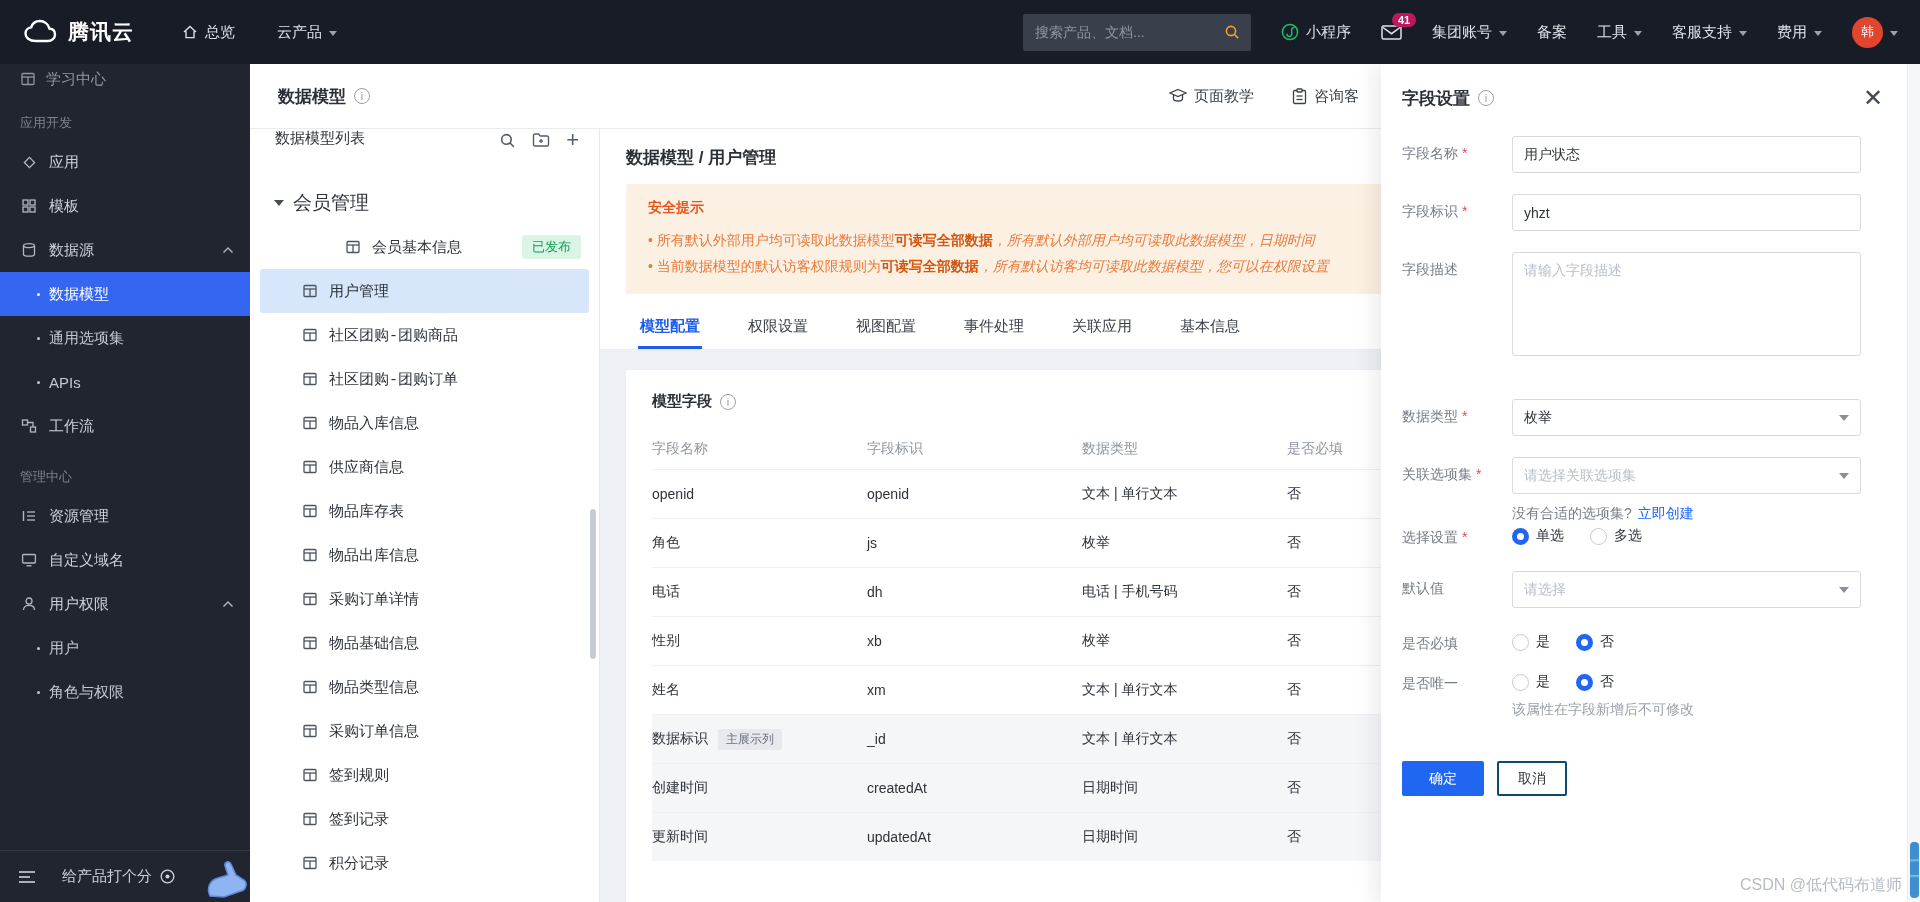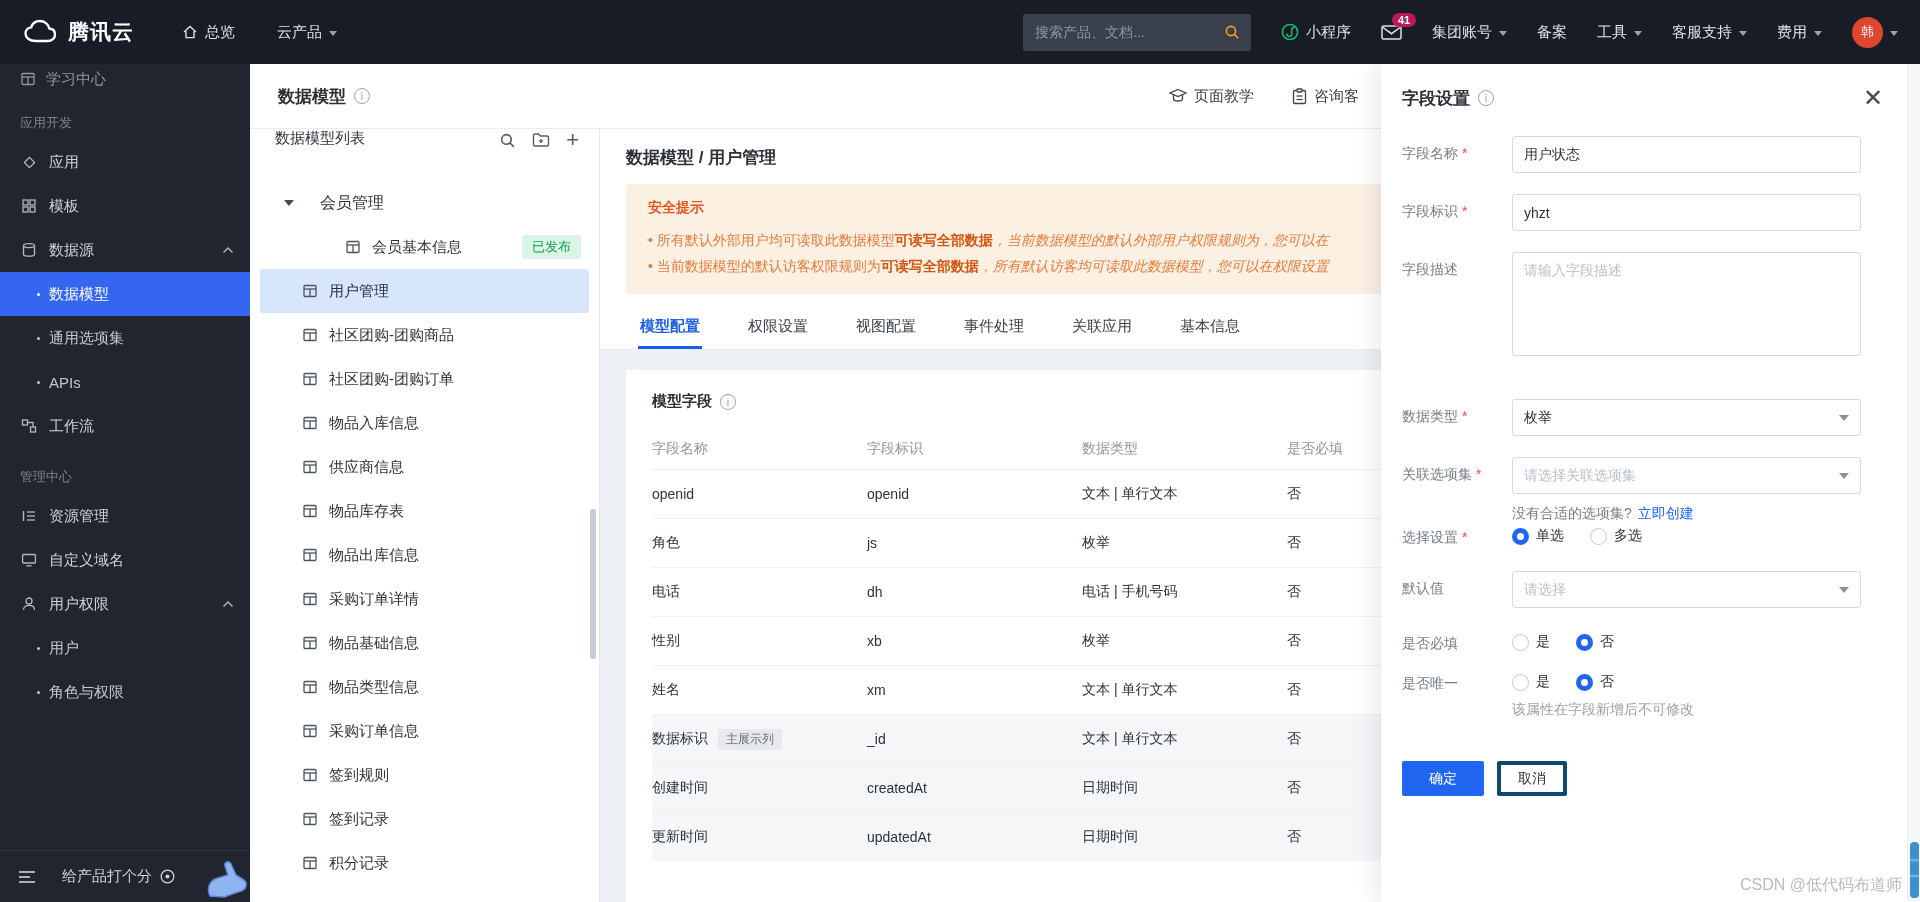--- a/index.html
+++ b/index.html
@@ -50,23 +50,23 @@
 
   .ws-body { flex:1; min-height:0; display:flex; }
 
   
   .model-list { width:350px; flex:none; background:#fff; border-right:1px solid #e6e8ec; position:relative; overflow:hidden; }
   .ml-header { display:flex; align-items:flex-start; height:52px; padding:0 20px 0 25px; }
   .ml-title { font-size:15px; color:#2e333b; }
   .ml-icons { margin-left:auto; display:flex; align-items:center; gap:16px; color:#565e69; }
   .ml-icons .plus { font-size:22px; line-height:1; cursor:pointer; color:#565e69; }
   .ml-icons svg { cursor:pointer; }
-  .tree-folder { height:44px; display:flex; align-items:center; gap:26px; padding-left:34px; font-size:16px; color:#2e333b; cursor:pointer; }
+  .tree-folder { height:44px; display:flex; align-items:center; gap:9px; padding-left:24px; font-size:19px; color:#2e333b; cursor:pointer; }
   .tf-caret { width:0; height:0; border-left:5px solid transparent; border-right:5px solid transparent; border-top:6px solid #474e58; }
-  .tree-item { height:44px; display:flex; align-items:center; gap:11px; margin:0 10px; padding-left:42px; padding-right:8px; border-radius:3px; font-size:15px; color:#2e333b; cursor:pointer; }
+  .tree-item { height:44px; display:flex; align-items:center; gap:11px; margin:0 10px; padding-left:42px; padding-right:8px; border-radius:3px; font-size:15px; color:#2e333b; cursor:pointer;font-family:Liberation Mono, monospace; }
   .tree-item.child { padding-left:85px; }
   .tree-item.selected { background:#d7e6fb; }
   .tree-item .ticon { display:flex; color:#4b5360; }
   .badge-pub { margin-left:auto; background:#dcf4e5; color:#0d9f58; font-size:13px; padding:3px 10px; border-radius:3px; }
   .ml-scrollthumb { position:absolute; right:3px; top:380px; width:6px; height:150px; border-radius:3px; background:#c6ccd4; }
 
   
   .main { flex:1; min-width:0; display:flex; flex-direction:column; background:#fff; }
   .breadcrumb { padding:17px 26px 13px; font-size:17px; font-weight:bold; color:#2b2f36; }
   .alert { margin:2px 26px 0; background:#fcf0e3; border-radius:2px; padding:15px 22px; }
@@ -109,21 +109,21 @@
   .radio-group { display:flex; align-items:center; gap:26px; padding-top:8px; }
   .radio-opt { display:flex; align-items:center; gap:7px; cursor:pointer; font-size:14px; color:#2e333b; }
   .radio { width:17px; height:17px; border-radius:50%; border:1px solid #c5cad2; background:#fff; }
   .radio.checked { border:5px solid #2166f0; }
   .fhint { margin-top:11px; font-size:14px; color:#767d87; display:flex; gap:6px; }
   .link { color:#1a66ff; cursor:pointer; }
   .fnote { margin-top:10px; font-size:14px; color:#9aa0a8; }
   .row-gap-lg { margin-bottom:40px; }
   .dr-buttons { margin-top:42px; display:flex; gap:13px; }
   .btn-primary { min-width:82px; height:35px; background:#2166f0; color:#fff; border:none; border-radius:2px; font-size:14px; font-family:inherit; cursor:pointer; }
-  .btn-plain { min-width:70px; height:35px; background:#fff; color:#2e333b; border:4px solid #0c4a6e; border-radius:2px; font-size:14px; font-family:inherit; cursor:pointer; }
+  .btn-plain { min-width:70px; height:35px; background:#fff; color:#2e333b; border:2px solid #0c4a6e; border-radius:2px; font-size:14px; font-family:inherit; cursor:pointer; }
 
   
   .page-scroll { position:absolute; top:64px; right:0; bottom:0; width:13px; background:#f6f7f9; z-index:55; border-left:1px solid #ececec; }
   .page-scroll .thumb { position:absolute; bottom:4px; left:2px; width:9px; height:56px; border-radius:4px; background:#3e8ed0; background-image:linear-gradient(#3e8ed0 30%, #7fc3ea 32%, #3e8ed0 36%, #3e8ed0 58%, #7fc3ea 60%, #3e8ed0 64%); }
   .watermark { position:absolute; right:18px; bottom:6px; z-index:60; color:#b6bbc4; font-size:16px; }
 
   svg { display:block; }
 </style>
 </head>
 <body>
@@ -584,21 +584,21 @@
             </div>
           <div class="ml-scrollthumb"></div>
         </div>
 
         <div class="main">
           <div class="breadcrumb">数据模型 / 用户管理</div>
           <div class="alert">
             <div class="alert-title">安全提示</div>
             <div>
 
-                <div class="alert-line"><span class="al-pre">所有默认外部用户均可读取此数据模型</span><b class="al-bold">可读写全部数据</b><i class="al-post">，当前数据模型的默认外部用户权限规则为，您可以在</i></div>
+                <div class="alert-line"><span class="al-pre">所有默认外部用户均可读取此数据模型</span><b class="al-bold">可读写全部数据</b><i class="al-post">，所有默认外部用户均可读取此数据模型，日期时间</i></div>
 
                 <div class="alert-line"><span class="al-pre">当前数据模型的默认访客权限规则为</span><b class="al-bold">可读写全部数据</b><i class="al-post">，所有默认访客均可读取此数据模型，您可以在权限设置</i></div>
               </div>
           </div>
           <div class="tabs">
 
               <div class="tab active"><span>模型配置</span></div>
 
               <div class="tab"><span>权限设置</span></div>
 

